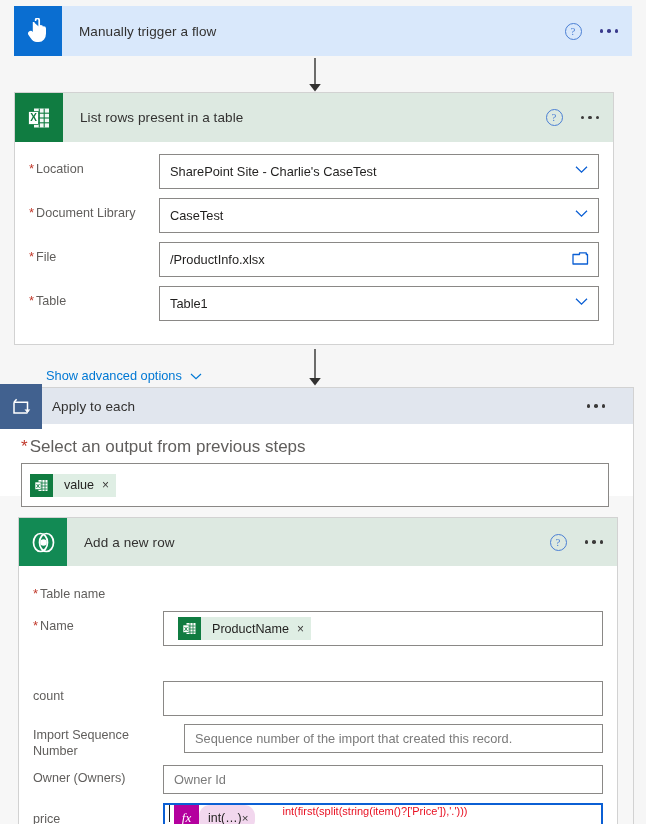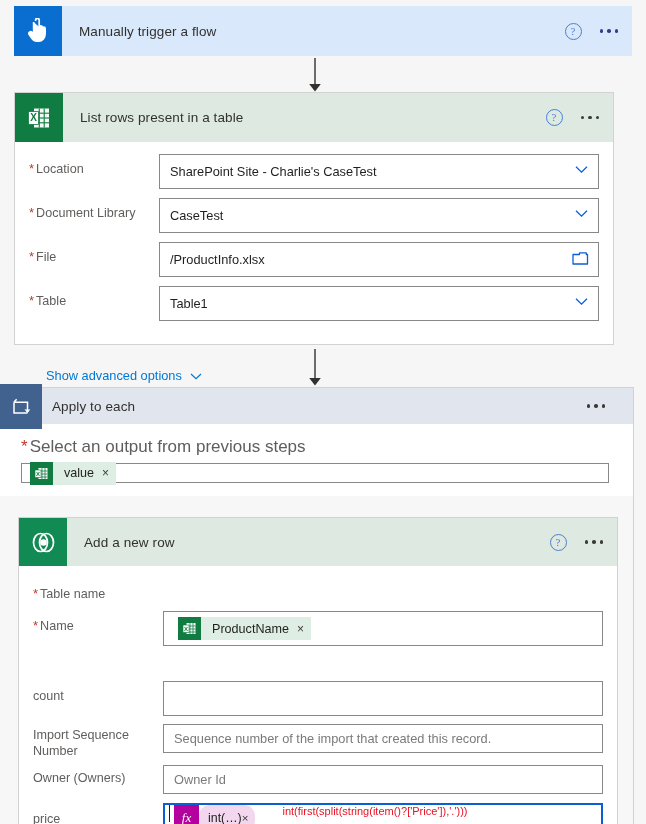--- a/index.html
+++ b/index.html
@@ -162,21 +162,21 @@
   .loop-section {
     padding: 15px 0 0 22px;
   }
   .loop-label {
     font-size: 17px;
     color: #605e5c;
     margin-bottom: 6px;
   }
   .loop-label .req { color: #c0392b; margin-right: 2px; }
   .loop-input {
-    height: 20px;
+    height: 44px;
     background: #fff;
     border: 1px solid #8a8886;
     display: flex; align-items: center;
     padding-left: 8px;
   }
 
   
   .expr-box {
     height: 32px;
     border: 2px solid #0b5fd4;
@@ -460,21 +460,21 @@
 
         <div class="frow" style="margin-bottom:8px;margin-top:35px;">
           <div class="flabel">count</div>
           <div class="fctl">
             <div class="fieldbox">
               <span></span>
             </div>
           </div>
         </div>
 
-        <div class="frow" style="margin-bottom:6px;">
+        <div class="frow" style="margin-bottom:6px;gap:21px;">
           <div class="flabel" style="padding-top:3px;">Import Sequence Number</div>
           <div class="fctl">
             <div class="fieldbox placeholder" style="height:29px;">
               <span>Sequence number of the import that created this record.</span>
             </div>
           </div>
         </div>
 
         <div class="frow" style="margin-bottom:9px;">
           <div class="flabel" style="padding-top:5px;">Owner (Owners)</div>

